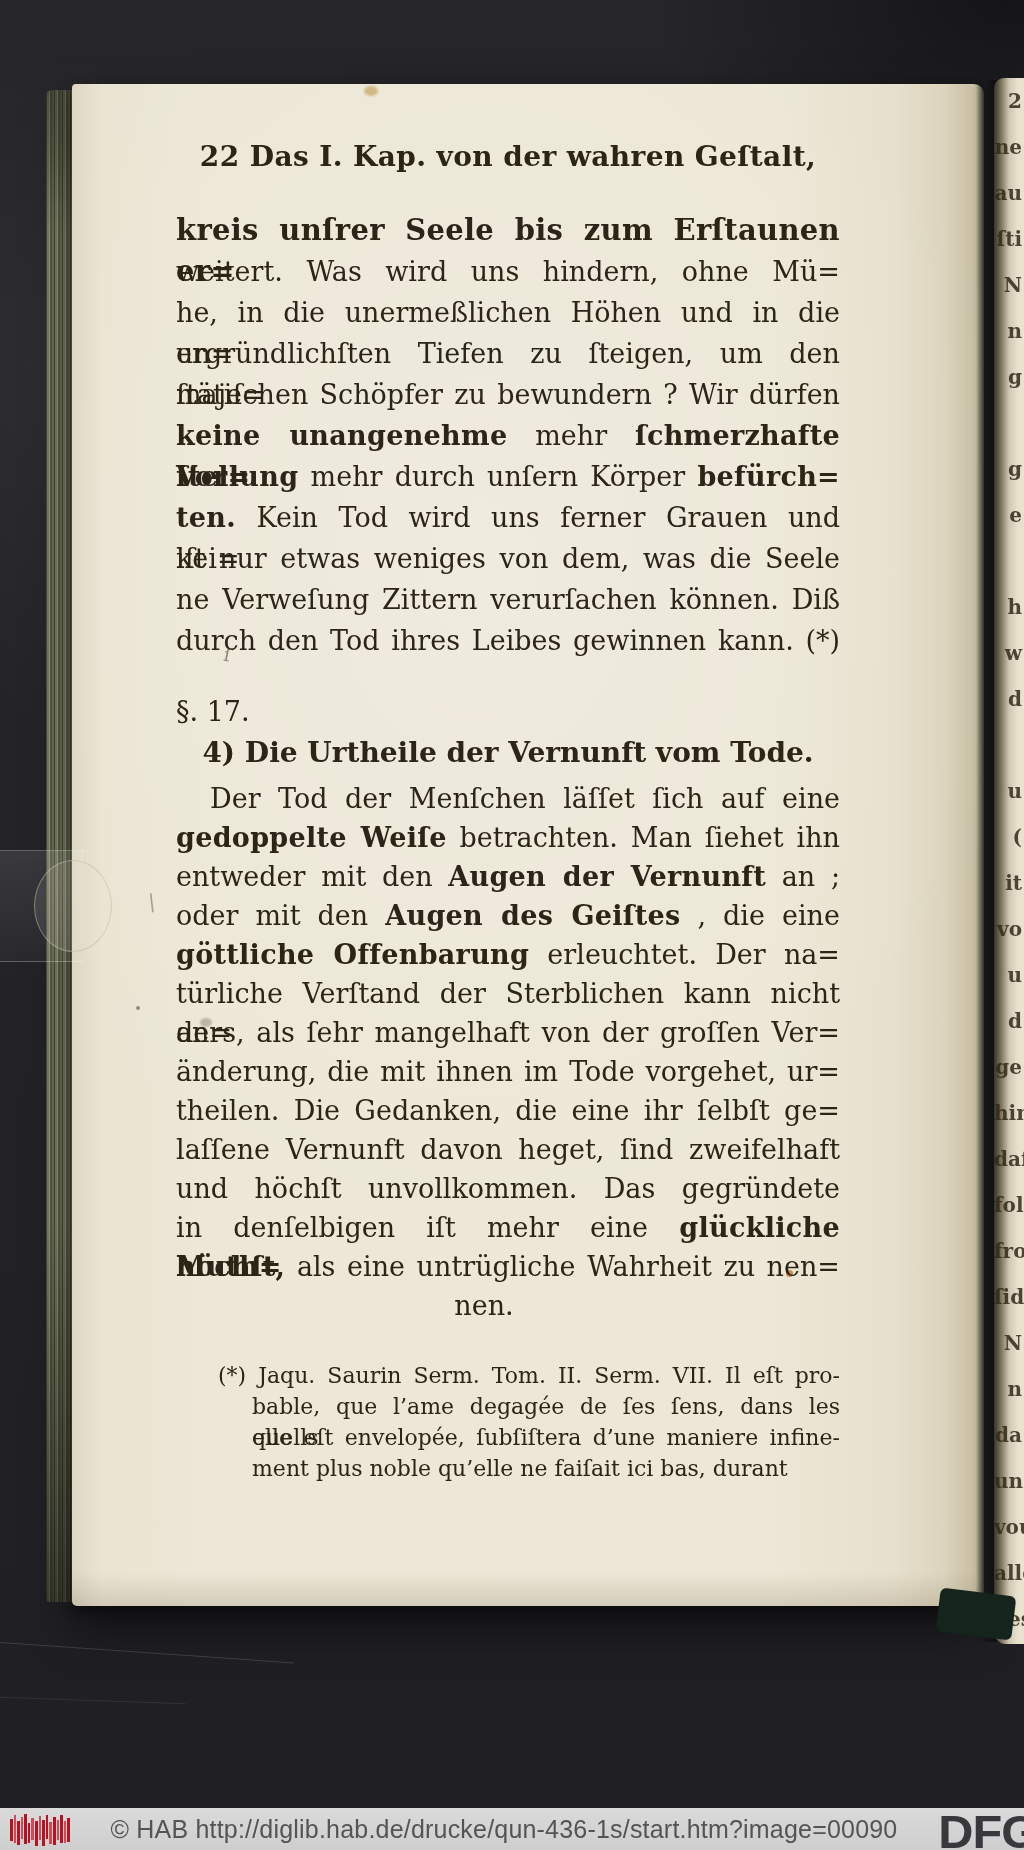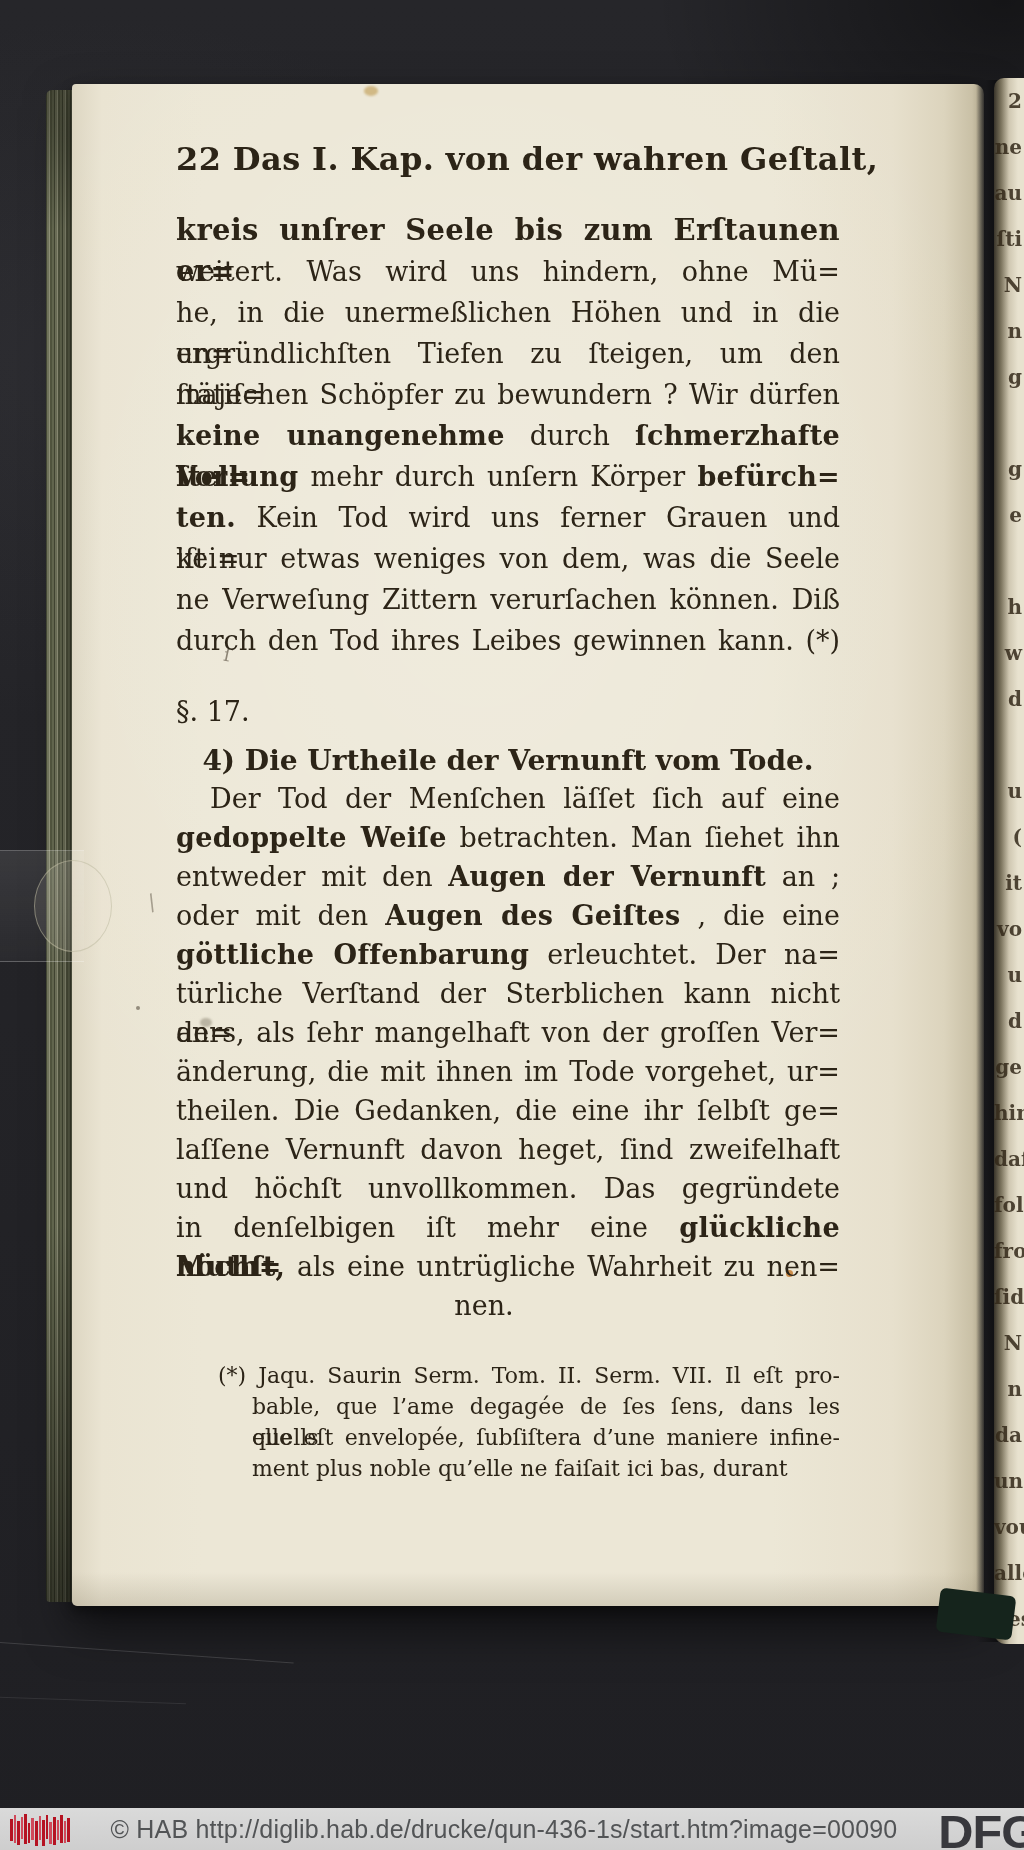--- a/index.html
+++ b/index.html
@@ -32,37 +32,37 @@
   .stain{position:absolute;border-radius:50%;pointer-events:none;}
   .stain.s1{left:292px;top:2px;width:14px;height:10px;background:rgba(186,146,66,0.55);filter:blur(1px);}
   .stain.s2{left:714px;top:1186px;width:7px;height:7px;background:rgba(196,118,38,0.8);filter:blur(0.5px);}
   .stain.s3{left:128px;top:934px;width:12px;height:9px;background:rgba(125,118,100,0.45);filter:blur(1px);}
   .margin-mark{position:absolute;font-size:18px;color:rgba(60,50,35,0.55);}
   .mk1{left:152px;top:560px;transform:rotate(12deg);}
   .mk2{left:76px;top:806px;transform:rotate(-24deg);font-size:22px;color:rgba(60,50,35,0.4);}
   .mk3{left:64px;top:922px;width:4px;height:4px;border-radius:50%;background:rgba(60,50,35,0.5);}
 
   .runhead{position:absolute;left:104px;top:56px;width:664px;text-align:center;
-    font-size:32px;font-weight:bold;letter-spacing:0.4px;white-space:nowrap;}
+    font-size:28px;font-weight:bold;letter-spacing:0.4px;white-space:nowrap;}
   .col{position:absolute;left:104px;width:664px;}
   #p1{top:126px;}
   #p1 .tl{height:41px;line-height:41px;}
   #p1 .tl:first-child{font-size:29px;}
   #p2{top:695px;}
   #p2 .tl{height:39px;line-height:39px;}
   #p2 .tl:first-child{text-indent:34px;}
   .tl{font-size:27px;text-align:justify;text-align-last:justify;word-spacing:2px;}
   .tl .em{font-weight:bold;letter-spacing:0.3px;}
   .closing{position:absolute;left:104px;top:1202px;width:664px;height:39px;line-height:39px;
     font-size:27px;text-align:center;padding-right:0;box-sizing:border-box;}
   .closing span{display:inline-block;margin-right:48px;}
   .secnum{position:absolute;left:104px;top:608px;width:664px;text-align:left;
     font-size:27px;height:40px;line-height:40px;}
   .sectitle{position:absolute;left:104px;top:648px;width:664px;text-align:center;
-    font-size:28px;font-weight:bold;height:42px;line-height:42px;white-space:nowrap;margin-top:8px;}
+    font-size:28px;font-weight:bold;height:42px;line-height:42px;white-space:nowrap;}
   .footnote{position:absolute;left:146px;top:1276px;width:622px;font-size:22px;}
   .footnote .fn{padding-left:34px;height:31px;line-height:31px;text-align:justify;text-align-last:justify;}
   .footnote .fn:first-child{padding-left:0;}
   .footnote .fn:last-child{text-align-last:left;}
 
   
   .gap-shadow{position:absolute;left:976px;top:80px;width:22px;height:1562px;
     background:linear-gradient(90deg, rgba(18,18,20,0) 0, #17171a 45%, #0e0e10 100%);}
   .adjacent{position:absolute;left:994px;top:78px;width:30px;height:1566px;overflow:hidden;
     background:linear-gradient(90deg,#39342a 0,#7b735d 7px,#cfc7b1 15px,#e8e2cf 24px);
@@ -108,21 +108,21 @@
     <div class="margin-mark mk3"></div>
 
     <div class="runhead">22 Das I. Kap. von der wahren Geſtalt,</div>
 
     <div id="p1" class="col">
         <div class="tl"><span class="em">kreis unſrer Seele bis zum Erſtaunen er=</span></div>
         <div class="tl"><span>weitert.  Was wird uns hindern, ohne Mü=</span></div>
         <div class="tl"><span>he, in die unermeßlichen Höhen und in die un=</span></div>
         <div class="tl"><span>ergründlichſten Tiefen zu ſteigen, um den maje=</span></div>
         <div class="tl"><span>ſtätiſchen Schöpfer zu bewundern ? Wir dürfen</span></div>
-        <div class="tl"><span class="em">keine unangenehme</span><span> durch </span><span class="em">ſchmerzhafte Vor=</span></div>
+        <div class="tl"><span class="em">keine unangenehme</span><span> mehr </span><span class="em">ſchmerzhafte Vor=</span></div>
         <div class="tl"><span class="em">ſtellung</span><span> mehr durch unſern Körper </span><span class="em">befürch=</span></div>
         <div class="tl"><span class="em">ten.</span><span> Kein Tod wird uns ferner Grauen und kei=</span></div>
         <div class="tl"><span>iſt nur etwas weniges von dem, was die Seele</span></div>
         <div class="tl"><span>ne Verweſung Zittern verurſachen können.  Diß</span></div>
         <div class="tl"><span>durch den Tod ihres Leibes gewinnen kann.  (*)</span></div>
       </div>
 
     <div class="secnum">§. 17.</div>
     <div class="sectitle">4) Die Urtheile der Vernunft vom Tode.</div>
 

